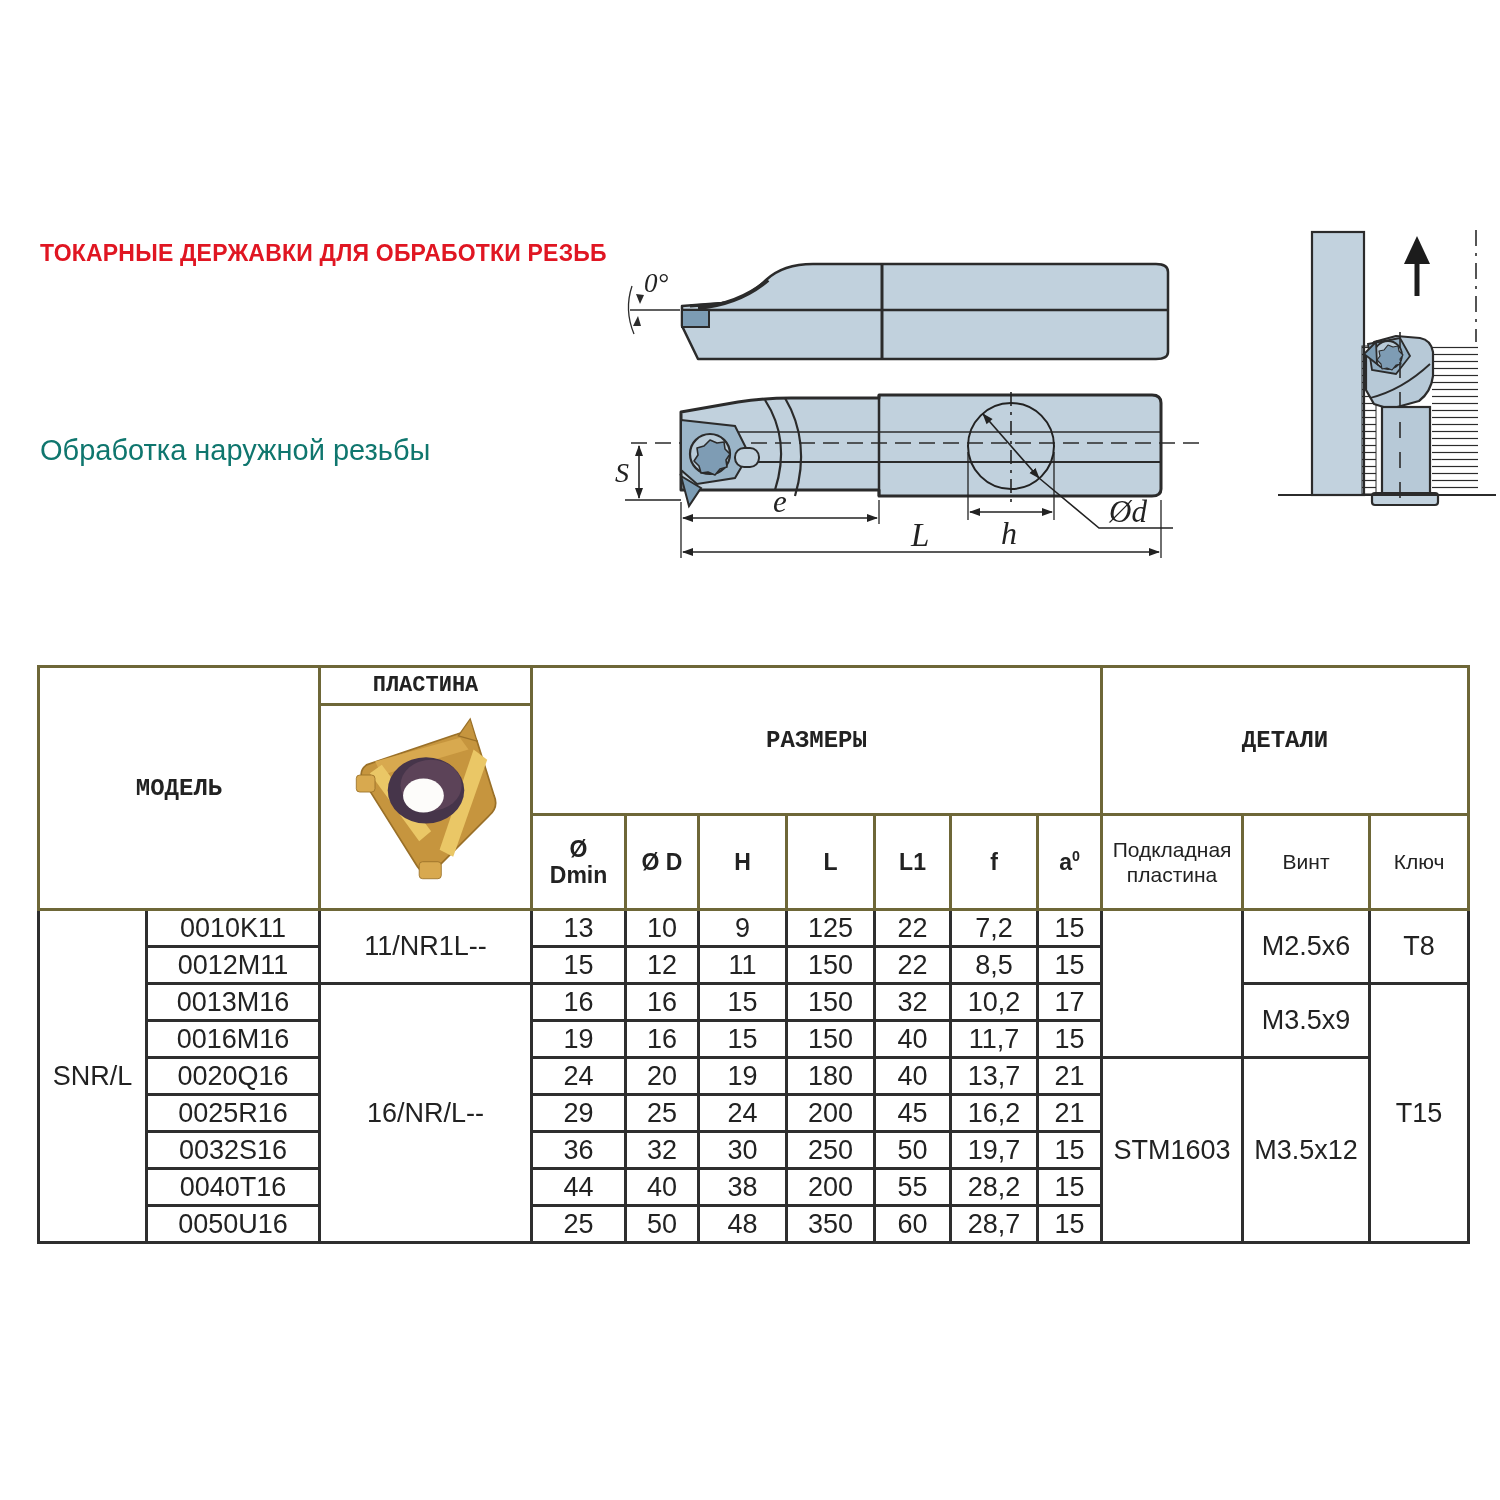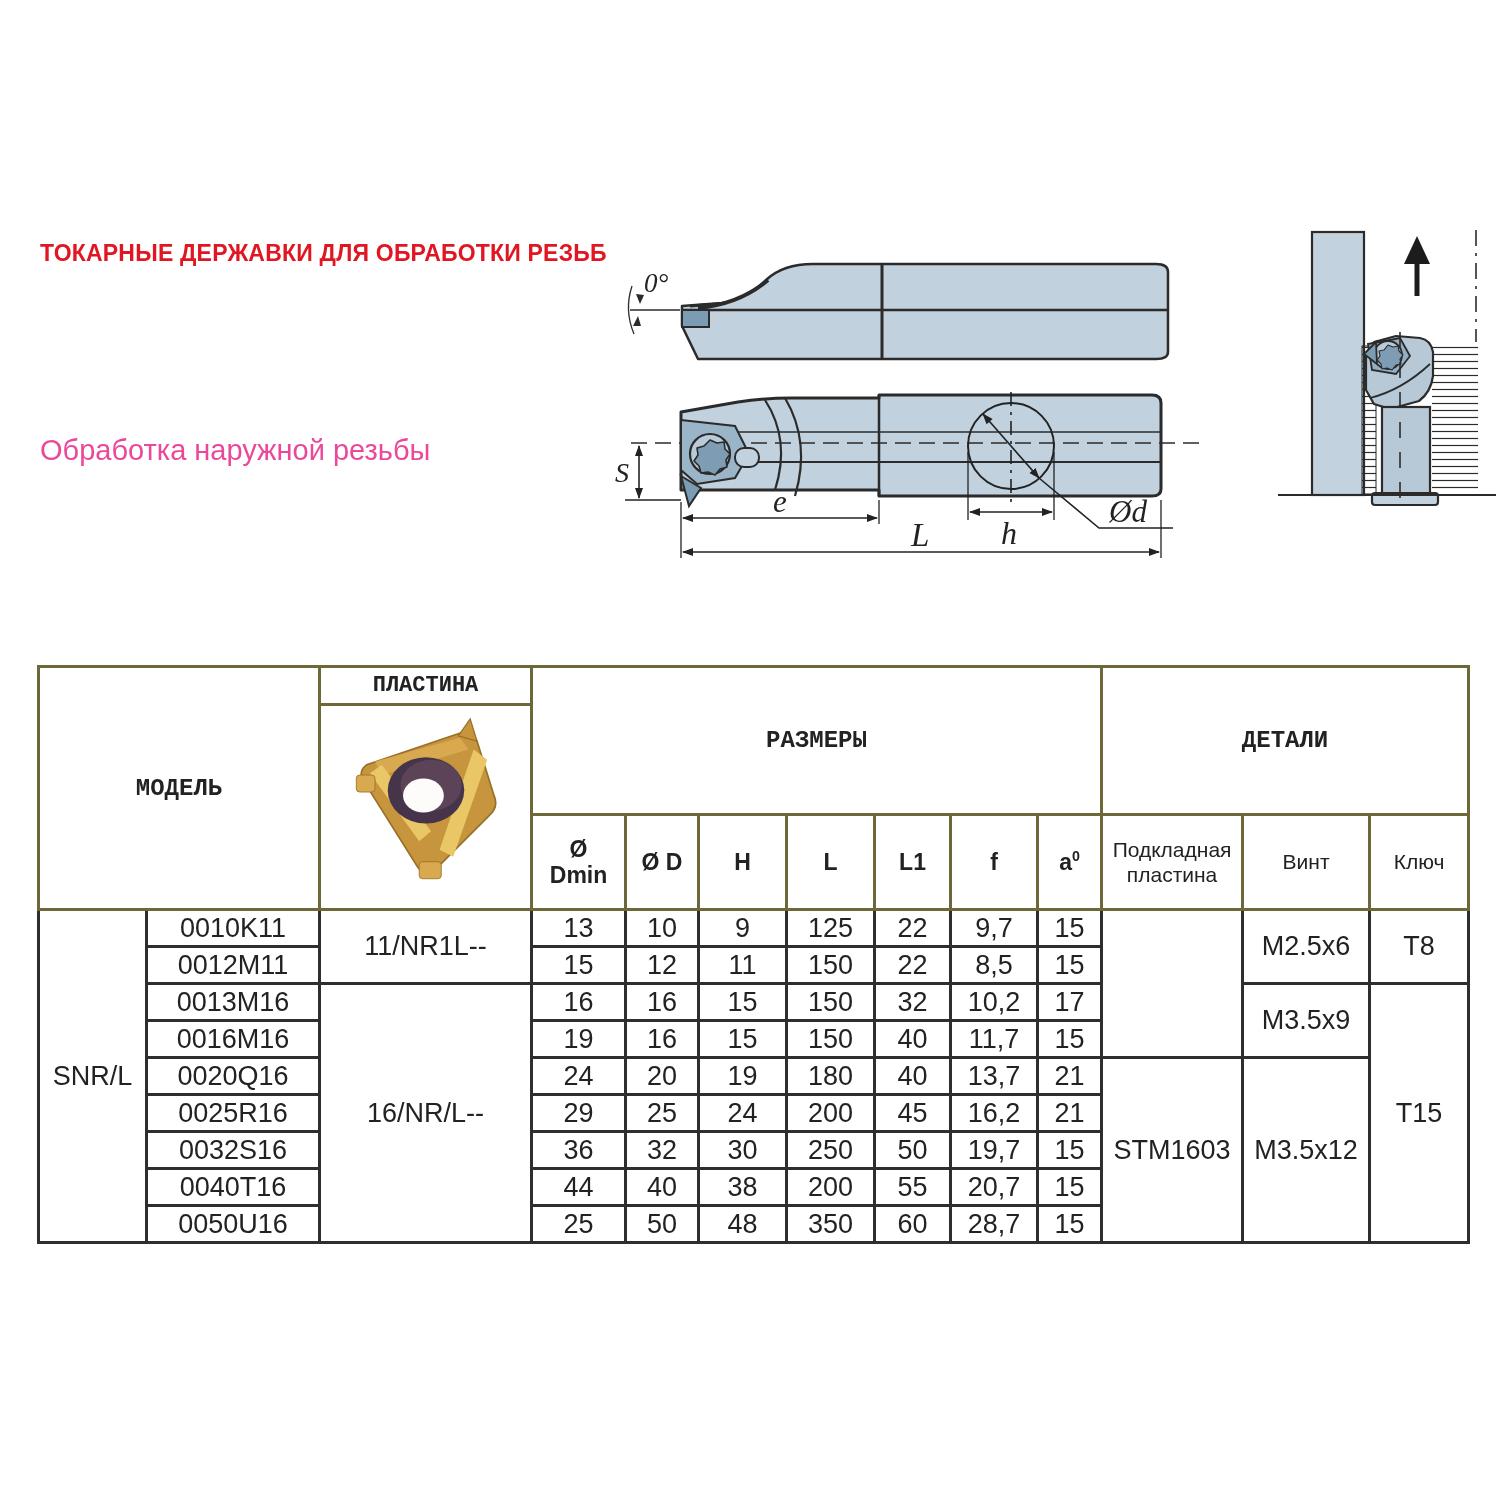--- a/index.html
+++ b/index.html
@@ -4,21 +4,21 @@
 <style>
   html,body{margin:0;padding:0;background:#ffffff;}
   .page{position:relative;width:1500px;height:1500px;background:#fff;
         font-family:"Liberation Sans",sans-serif;overflow:hidden;}
 
   
   .eyebrow{position:absolute;left:40px;top:240px;font-size:23px;font-weight:bold;
            color:#e01622;letter-spacing:.2px;}
   .title{position:absolute;left:36px;top:262px;font-size:86px;font-weight:bold;
          color:#3a3e42;letter-spacing:1px;}
-  .subtitle{position:absolute;left:40px;top:434px;font-size:29px;color:#ec4899;}
+  .subtitle{position:absolute;left:40px;top:434px;font-size:29px;color:#0f766e;}
 
   
   .d1{position:absolute;left:618px;top:222px;}
   .d2{position:absolute;left:613px;top:378px;}
   .d3{position:absolute;left:1278px;top:204px;}
   .dimtxt{font-family:"Liberation Serif",serif;font-style:italic;fill:#222;}
 
   
   table.spec{position:absolute;left:37px;top:665px;width:1430px;
              border-collapse:collapse;table-layout:fixed;}
@@ -192,21 +192,21 @@
 
     <tr class="r-d">
       <td class="dc" rowspan="9">SNR/L</td>
       <td class="dc">0010K11</td>
       <td class="dc" rowspan="2">11/NR1L--</td>
       <td class="dc">13</td>
       <td class="dc">10</td>
       <td class="dc">9</td>
       <td class="dc">125</td>
       <td class="dc">22</td>
-      <td class="dc">9,7</td>
+      <td class="dc">7,2</td>
       <td class="dc">15</td>
       <td class="dc" rowspan="4"></td>
       <td class="dc" rowspan="2">M2.5x6</td>
       <td class="dc" rowspan="2">T8</td>
     </tr>
     <tr class="r-d">
       <td class="dc">0012M11</td>
       <td class="dc">15</td>
       <td class="dc">12</td>
       <td class="dc">11</td>
@@ -270,21 +270,21 @@
       <td class="dc">19,7</td>
       <td class="dc">15</td>
     </tr>
     <tr class="r-d">
       <td class="dc">0040T16</td>
       <td class="dc">44</td>
       <td class="dc">40</td>
       <td class="dc">38</td>
       <td class="dc">200</td>
       <td class="dc">55</td>
-      <td class="dc">20,7</td>
+      <td class="dc">28,2</td>
       <td class="dc">15</td>
     </tr>
     <tr class="r-d">
       <td class="dc">0050U16</td>
       <td class="dc">25</td>
       <td class="dc">50</td>
       <td class="dc">48</td>
       <td class="dc">350</td>
       <td class="dc">60</td>
       <td class="dc">28,7</td>

